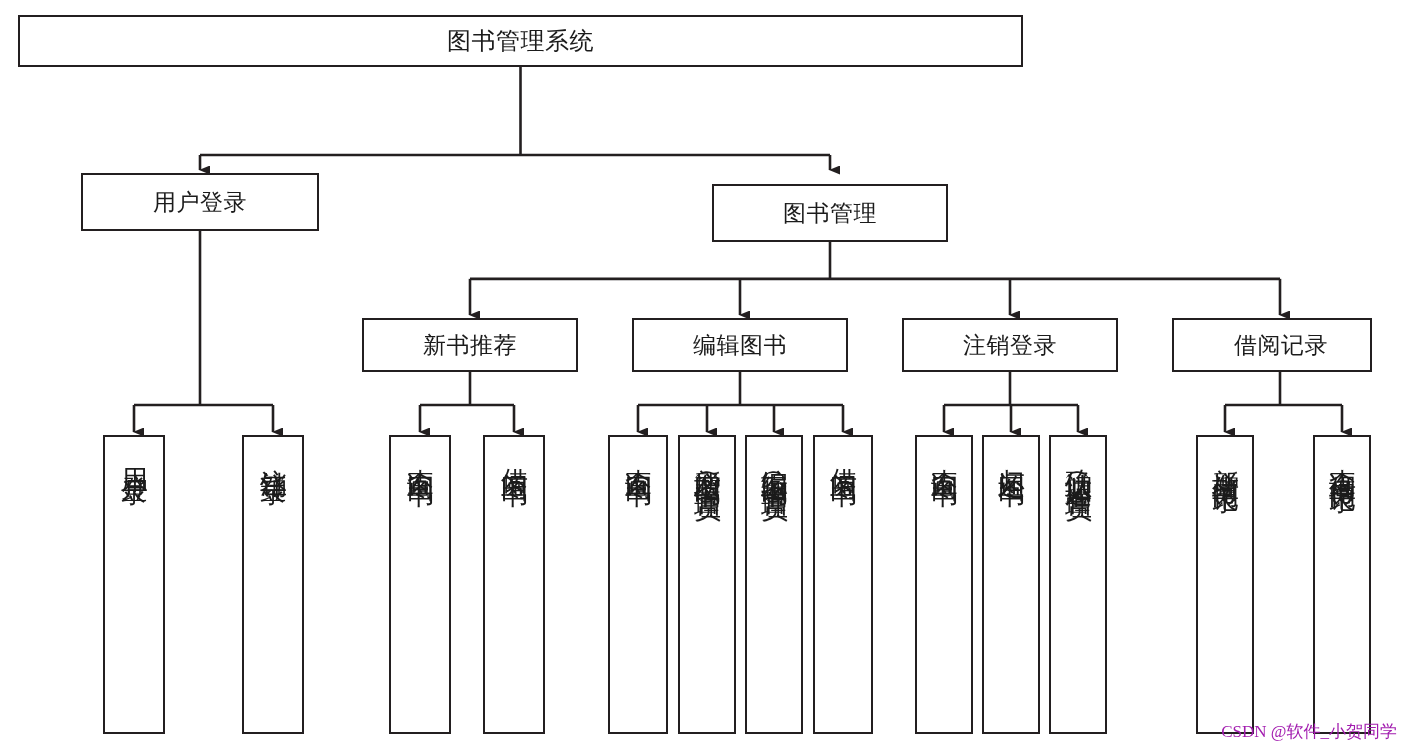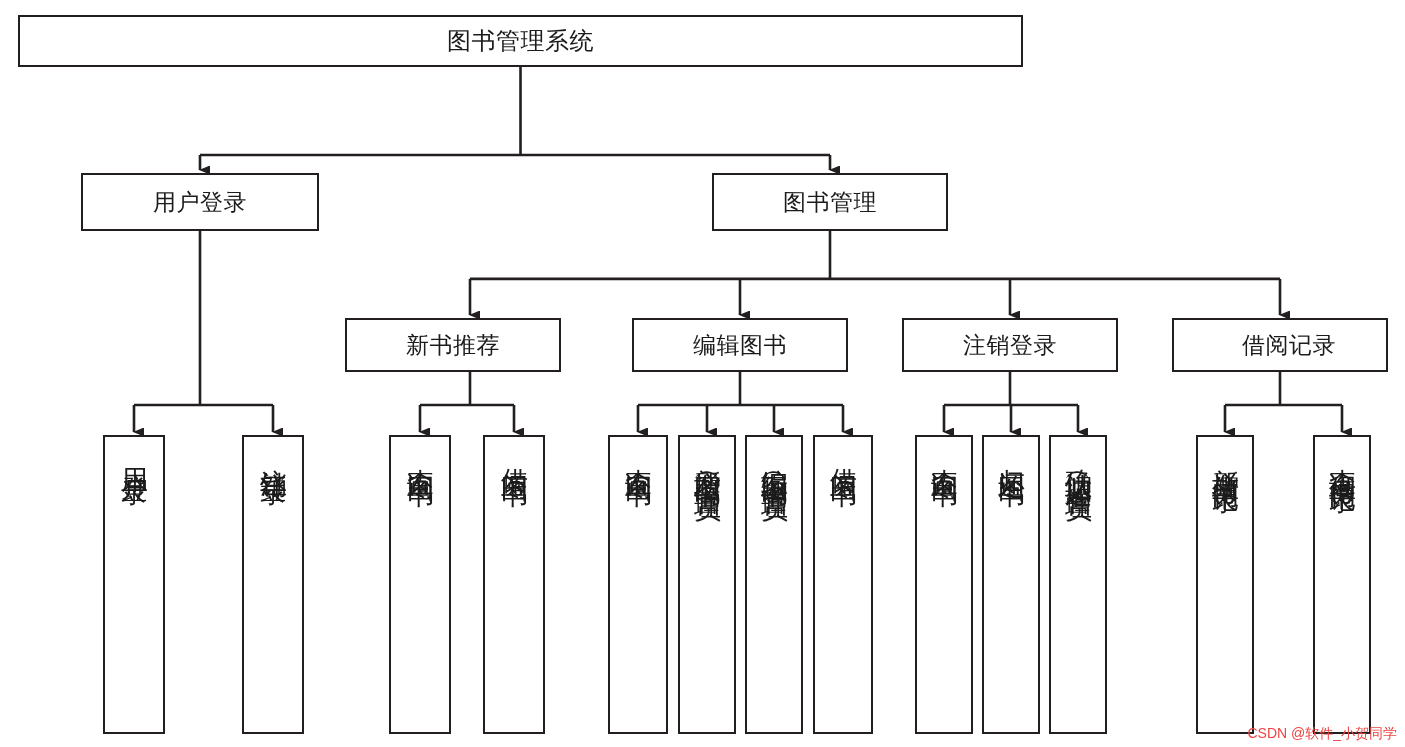--- a/index.html
+++ b/index.html
@@ -59,24 +59,25 @@
     text-orientation: upright;
     font-size: 27px;
     line-height: 1.0;
     letter-spacing: 4px;
     white-space: nowrap;
   }
   .watermark {
     position: absolute;
     right: 8px;
     bottom: 4px;
-    font-size: 14px;
-    color: #ef4444;
+    font-size: 17px;
+    color: #a21caf;
     white-space: nowrap;
     user-select: none;
+    font-family: Liberation Serif, serif;
   }
 </style>
 </head>
 <body>
 
 <div id="diagram-root">
 
   <svg class="conn-layer" viewBox="0 0 1405 747" xmlns="http://www.w3.org/2000/svg">
     <defs>
       <marker id="arrowhead" markerWidth="9" markerHeight="11" refX="4.5" refY="10" orient="auto" markerUnits="userSpaceOnUse">
@@ -120,34 +121,34 @@
       </g>
   </svg>
 
   <div class="node horiz root" style="left:18px; top:15px; width:1005px; height:52px;">
     <span class="node-label">图书管理系统</span>
   </div>
 
   <div class="node horiz" style="left:81px; top:173px; width:238px; height:58px;">
     <span class="node-label">用户登录</span>
   </div>
-  <div class="node horiz" style="left:712px; top:173px; width:236px; height:58px;">
+  <div class="node horiz" style="left:712px; top:184px; width:236px; height:58px;">
     <span class="node-label">图书管理</span>
   </div>
 
-  <div class="node horiz" style="left:345px; top:318px; width:216px; height:54px;">
+  <div class="node horiz" style="left:362px; top:318px; width:216px; height:54px;">
     <span class="node-label">新书推荐</span>
   </div>
   <div class="node horiz" style="left:632px; top:318px; width:216px; height:54px;">
     <span class="node-label">编辑图书</span>
   </div>
   <div class="node horiz" style="left:902px; top:318px; width:216px; height:54px;">
     <span class="node-label">注销登录</span>
   </div>
-  <div class="node horiz" style="left:1172px; top:318px; width:216px; height:54px;padding-left:18px;">
+  <div class="node horiz" style="left:1172px; top:318px; width:200px; height:54px;padding-left:18px;">
     <span class="node-label">借阅记录</span>
   </div>
 
   <div class="node vert" style="left:103px; top:435px; width:62px; height:299px;">
     <span class="node-label">用户登录</span>
   </div>
   <div class="node vert" style="left:242px; top:435px; width:62px; height:299px;">
     <span class="node-label">注销登录</span>
   </div>
 

